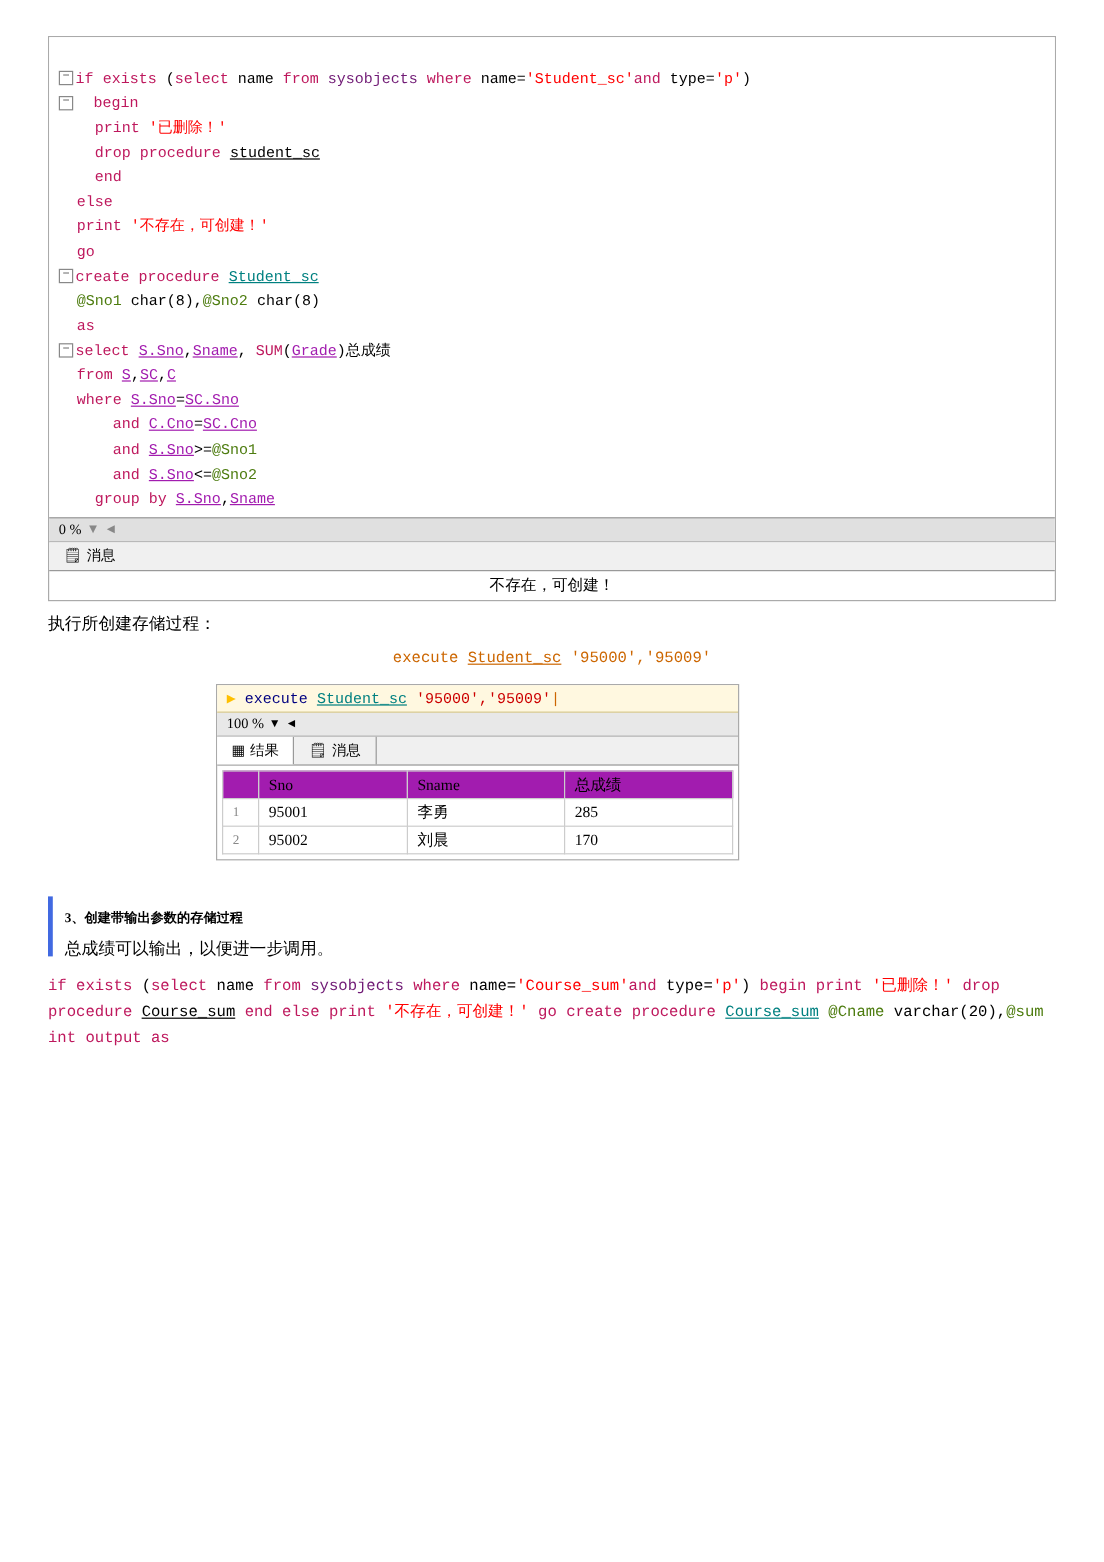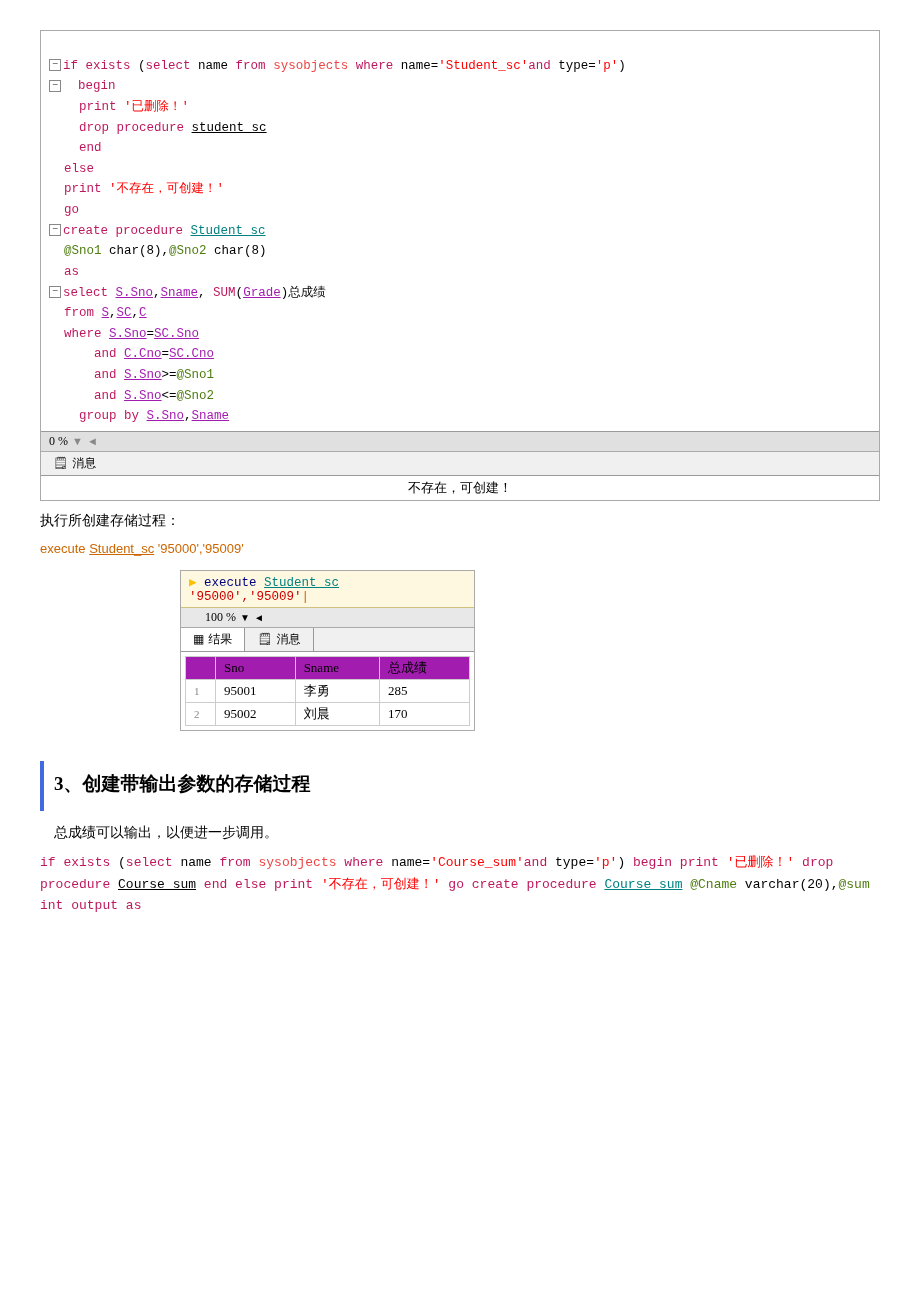--- a/index.html
+++ b/index.html
@@ -7,21 +7,21 @@
       background: #ffffff;
       font-family: "SimSun", "宋体", serif;
       font-size: 14px;
       color: #000;
       padding: 30px 40px;
       width: 920px;
     }
 
     
     .kw-blue { color: #be185d; } 
-    .kw-cyan { color: #ef4444; margin-top: 12px; } 
+    .kw-cyan { color: #701a75; margin-top: 12px; } 
     .str-red { color: #ff0000; } 
     .col-teal { color: #a21caf; text-decoration: underline; } 
     .proc-name { color: #008080; text-decoration: underline; }
     .var-yellow { color: #4d7c0f; }
     .underline { text-decoration: underline; }
     .editor-content {
       background: #ffffff;
       padding: 4px 8px;
       font-family: "Courier New", Courier, monospace;
       font-size: 12.5px;
@@ -93,36 +93,37 @@
     }
     .msg-content {
       padding: 3px 8px;
       font-family: "SimSun", serif;
       font-size: 13px;
       text-align: center;
     }
 
     .section-title {
       font-weight: bold;
-      font-size: 19px;
-      margin-bottom: 24px;
+      font-size: 11px;
+      margin-bottom: 8px;
       margin-top: 10px;
     }
 
     .body-text {
       font-size: 14px;
       margin-bottom: 8px;
       line-height: 1.7;
     }
 
     .execute-cmd {
-      font-family: Liberation Sans, sans-serif;
+      font-family: Liberation Mono, monospace;
       font-size: 13px;
       color: #cc6600;
       margin-bottom: 12px;
+      text-align: center;
     }
 
     .code-area {
       font-family: "Courier New", Courier, monospace;
       font-size: 13px;
       line-height: 1.65;
       margin-bottom: 4px;
     }
 
     .icon-minus {
@@ -185,30 +186,30 @@
       <div class="msg-content">不存在，可创建！</div>
     </div>
   </div>
 
   <div class="body-text" style="">执行所创建存储过程：</div>
 
   <div class="execute-cmd" style="margin-bottom:14px;">
     <span class="kw-blue" style="color:#cc6600;">execute</span> <span style="color:#cc6600; text-decoration:underline;">Student_sc</span> <span style="color:#cc6600;">'95000','95009'</span>
   </div>
 
-  <div style="margin-left:140px; width:295px; border:1px solid #aaa; margin-bottom:30px;">
+  <div style="margin-left:140px; width:436px; border:1px solid #aaa; margin-bottom:30px;">
 
     <div style="background:#fff8e0; padding:3px 8px; font-family:'Courier New',monospace; font-size:12.5px; border-bottom:1px solid #d0c080;">
       <span style="color:#ffc000;">▶</span>
       <span style="color:#cc6600;">
         <span class="kw-blue" style="color:#000080;">execute</span> <span style="color:#008080; text-decoration:underline;">Student_sc</span> <span style="color:#cc0000;">'95000','95009'</span>|
       </span>
     </div>
 
-    <div style="background:#e8e8e8; padding:2px 24px; font-size:12px; border-bottom:1px solid #aaa; display:flex; align-items:center; gap:4px;">
+    <div style="background:#e8e8e8; padding:2px 8px; font-size:12px; border-bottom:1px solid #aaa; display:flex; align-items:center; gap:4px;">
       <span>100 %</span>
       <span style="font-size:10px;">▼</span>
       <span style="font-size:10px;">◄</span>
     </div>
 
     <div class="results-tabs">
       <div class="results-tab active">
         <span>▦</span>
         <span>结果</span>
       </div>

